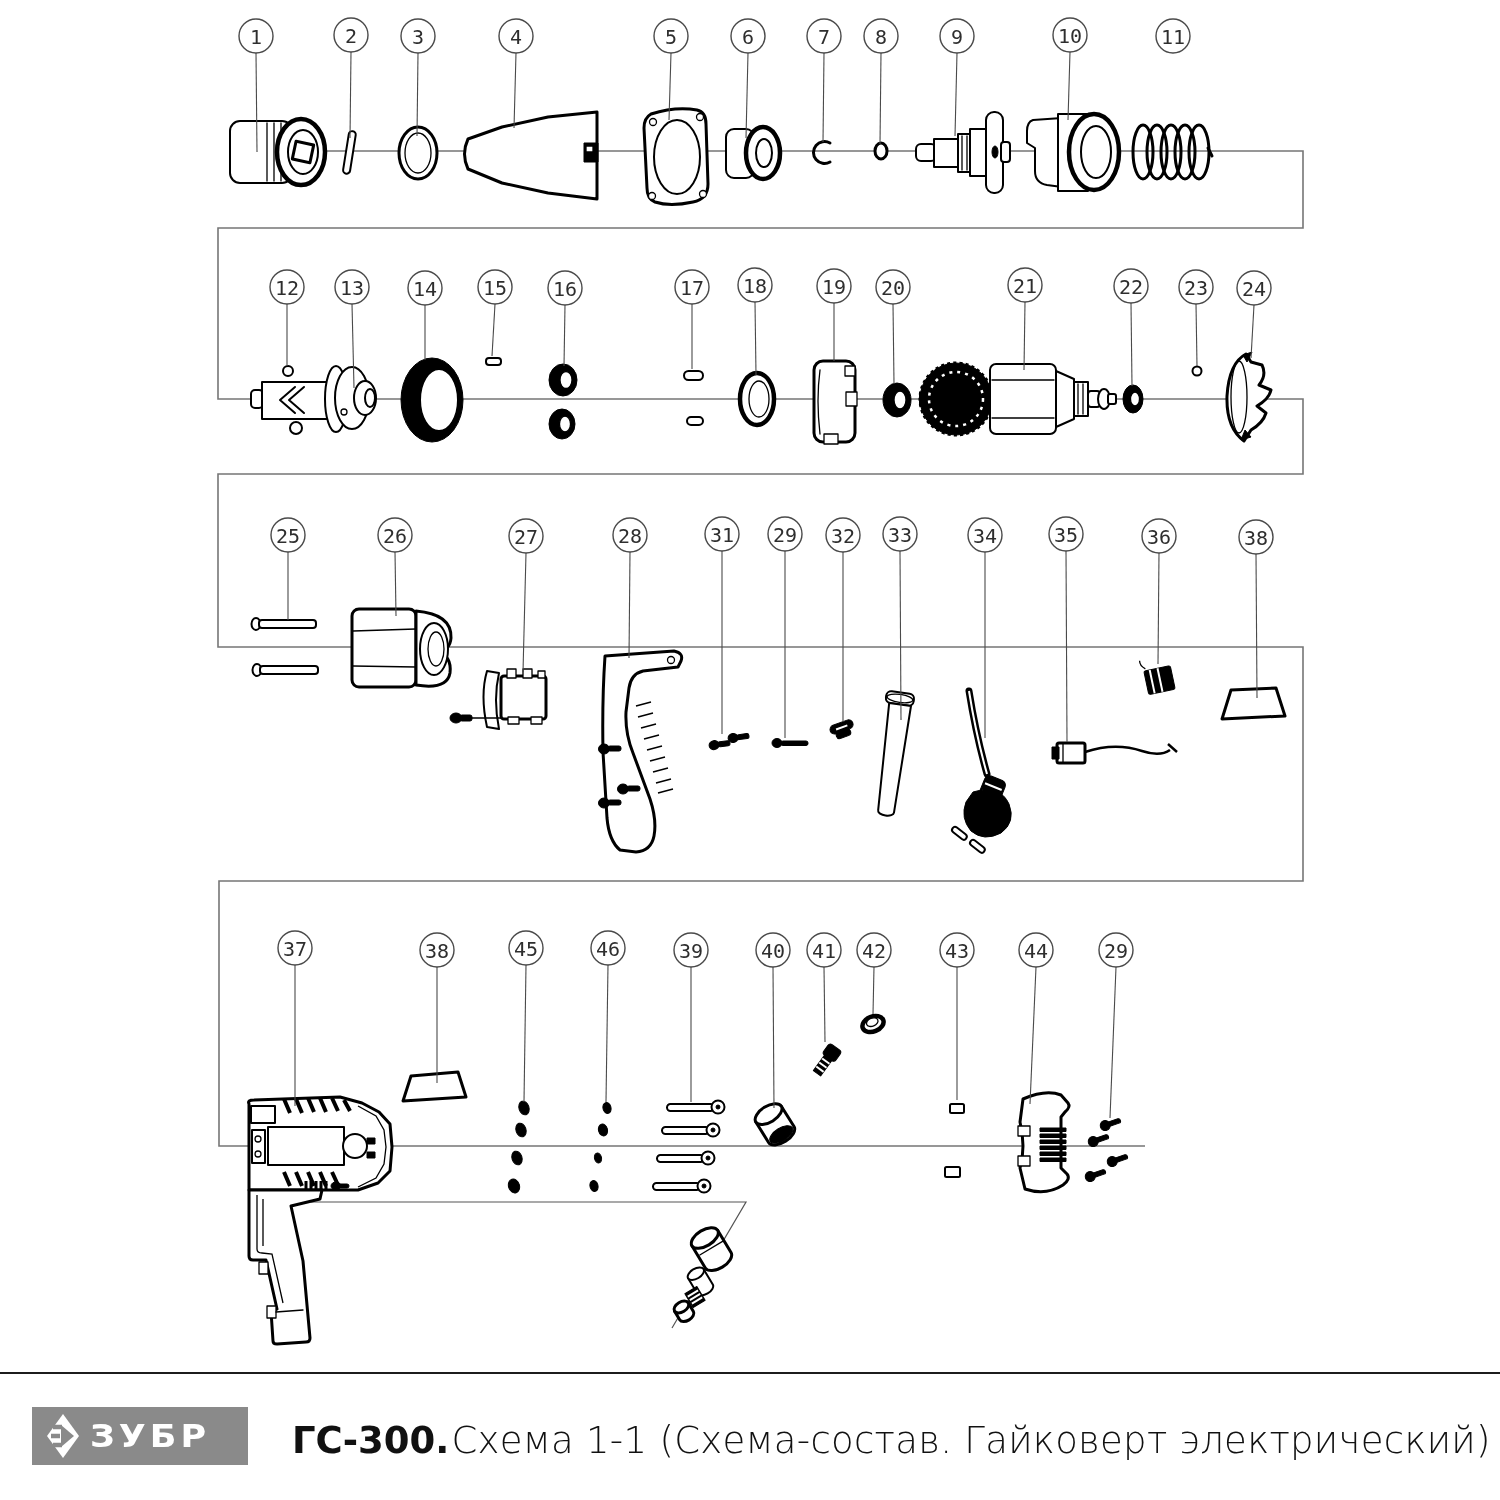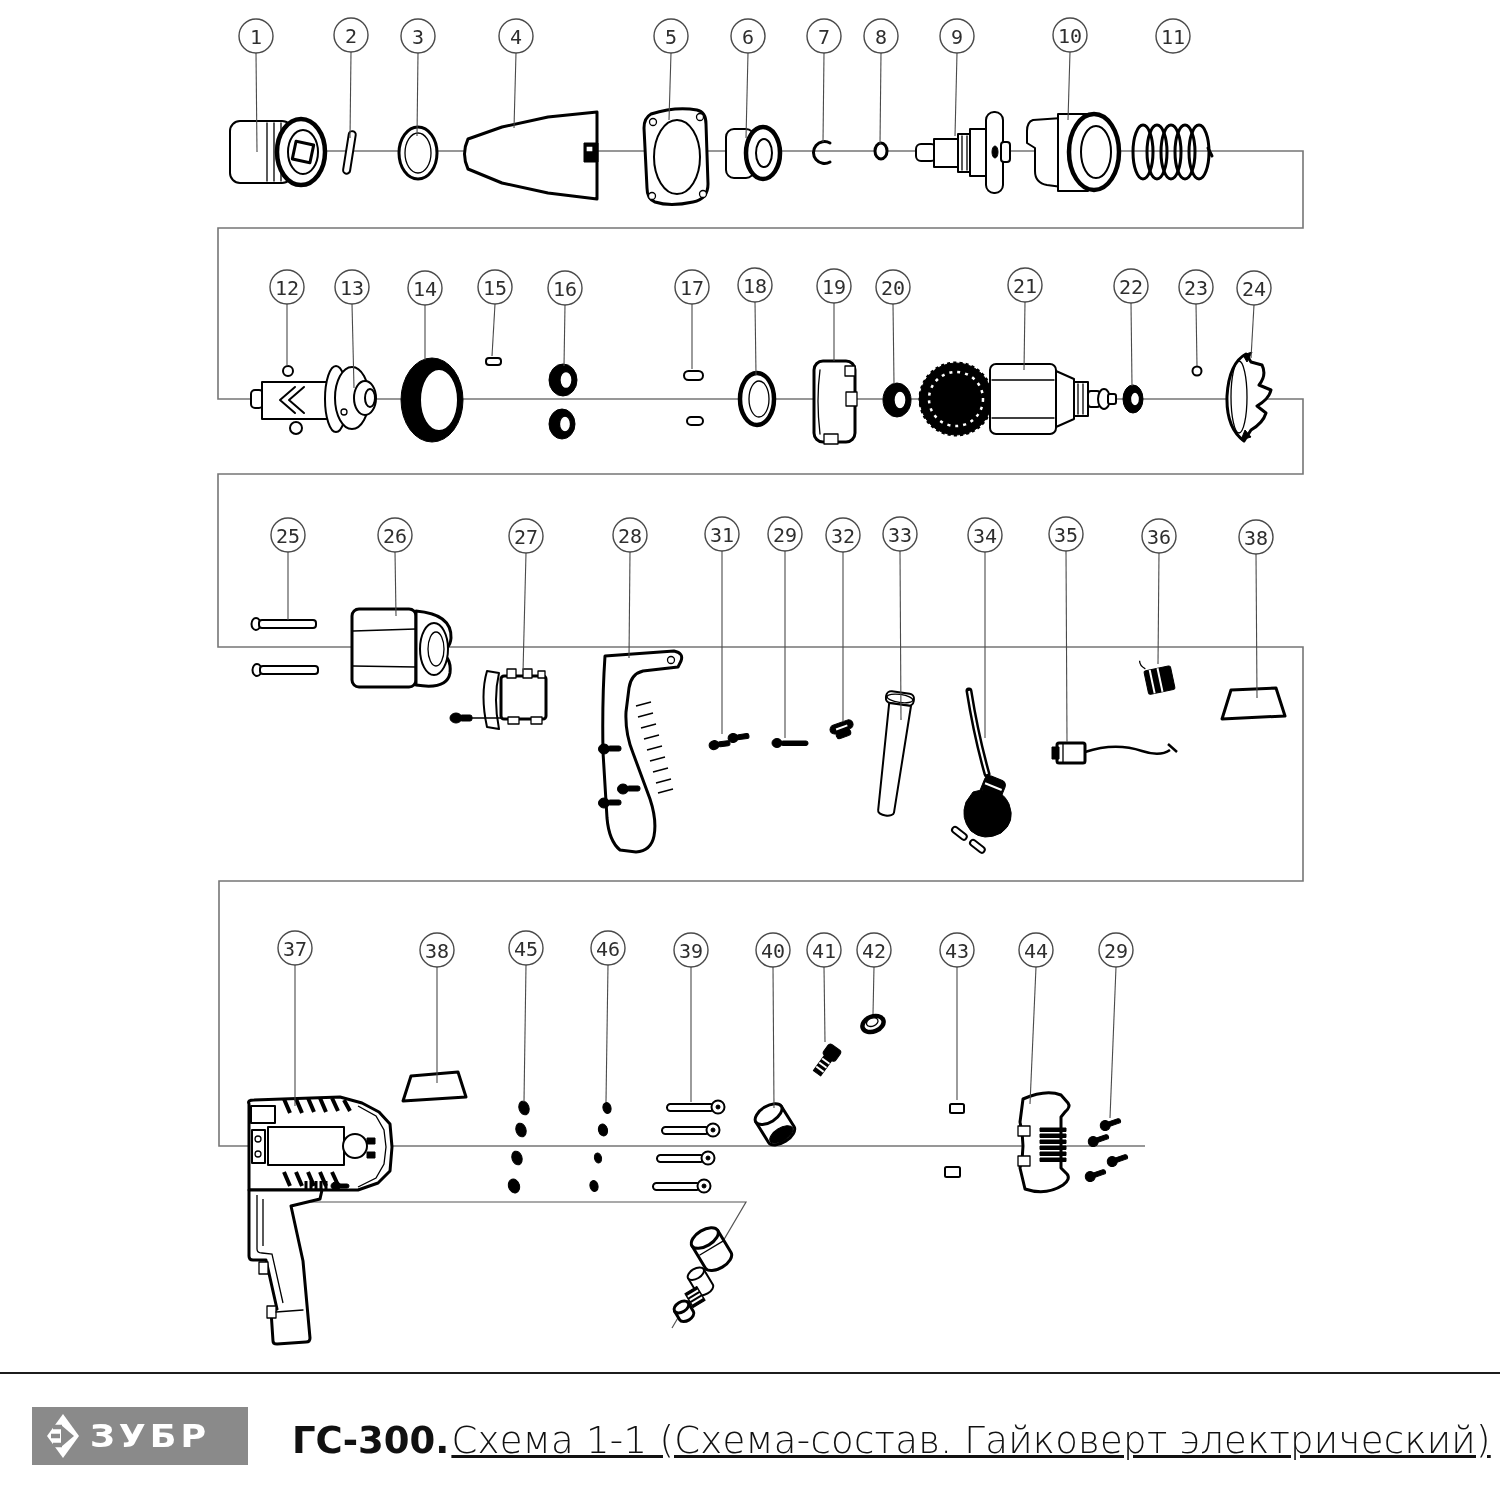--- a/index.html
+++ b/index.html
@@ -20,21 +20,21 @@
   .nf{fill:none;}
   .thin{stroke-width:1.3;}
   .wln{stroke:#fff;stroke-width:2;fill:none;}
   
   .footer{position:absolute;top:1372px;left:0;width:1500px;height:128px;background:#fff;}
   .footer-rule{position:absolute;top:0;left:0;width:1500px;height:2px;background:#1c1c1c;}
   .logo{position:absolute;top:35px;left:32px;width:216px;height:58px;background:#8a8a8a;display:flex;align-items:center;box-sizing:border-box;padding:0 8px;gap:4px;}
   .logo-text{color:#fff;font-family:"DejaVu Sans","Liberation Sans",sans-serif;font-weight:900;font-size:35px;letter-spacing:4px;transform:scaleY(.92);}
   .caption{position:absolute;top:47px;left:292px;white-space:nowrap;color:#111;font-size:37px;}
   .model{font-family:"DejaVu Sans","Liberation Sans",sans-serif;font-weight:700;margin-top:34px;}
-  .subtitle{font-family:"DejaVu Sans","Liberation Sans",sans-serif;font-weight:300;margin-left:2px;letter-spacing:.3px;text-decoration:underline;}
+  .subtitle{font-family:"DejaVu Sans","Liberation Sans",sans-serif;font-weight:300;margin-left:2px;letter-spacing:.3px;}
 </style>
 </head>
 <body>
 
 <svg id="diagram" width="1500" height="1372" viewBox="0 0 1500 1372" xmlns="http://www.w3.org/2000/svg">
 
   <path class="frame" d="M245,151 H1303 V228 H218 V399 H1303 V474 H218 V647 H1303 V881 H219 V1146 H1145"></path>
 
   <path class="leaderpoly" d="M355,1150 L312,1202 H746 L672,1328"></path>
 

